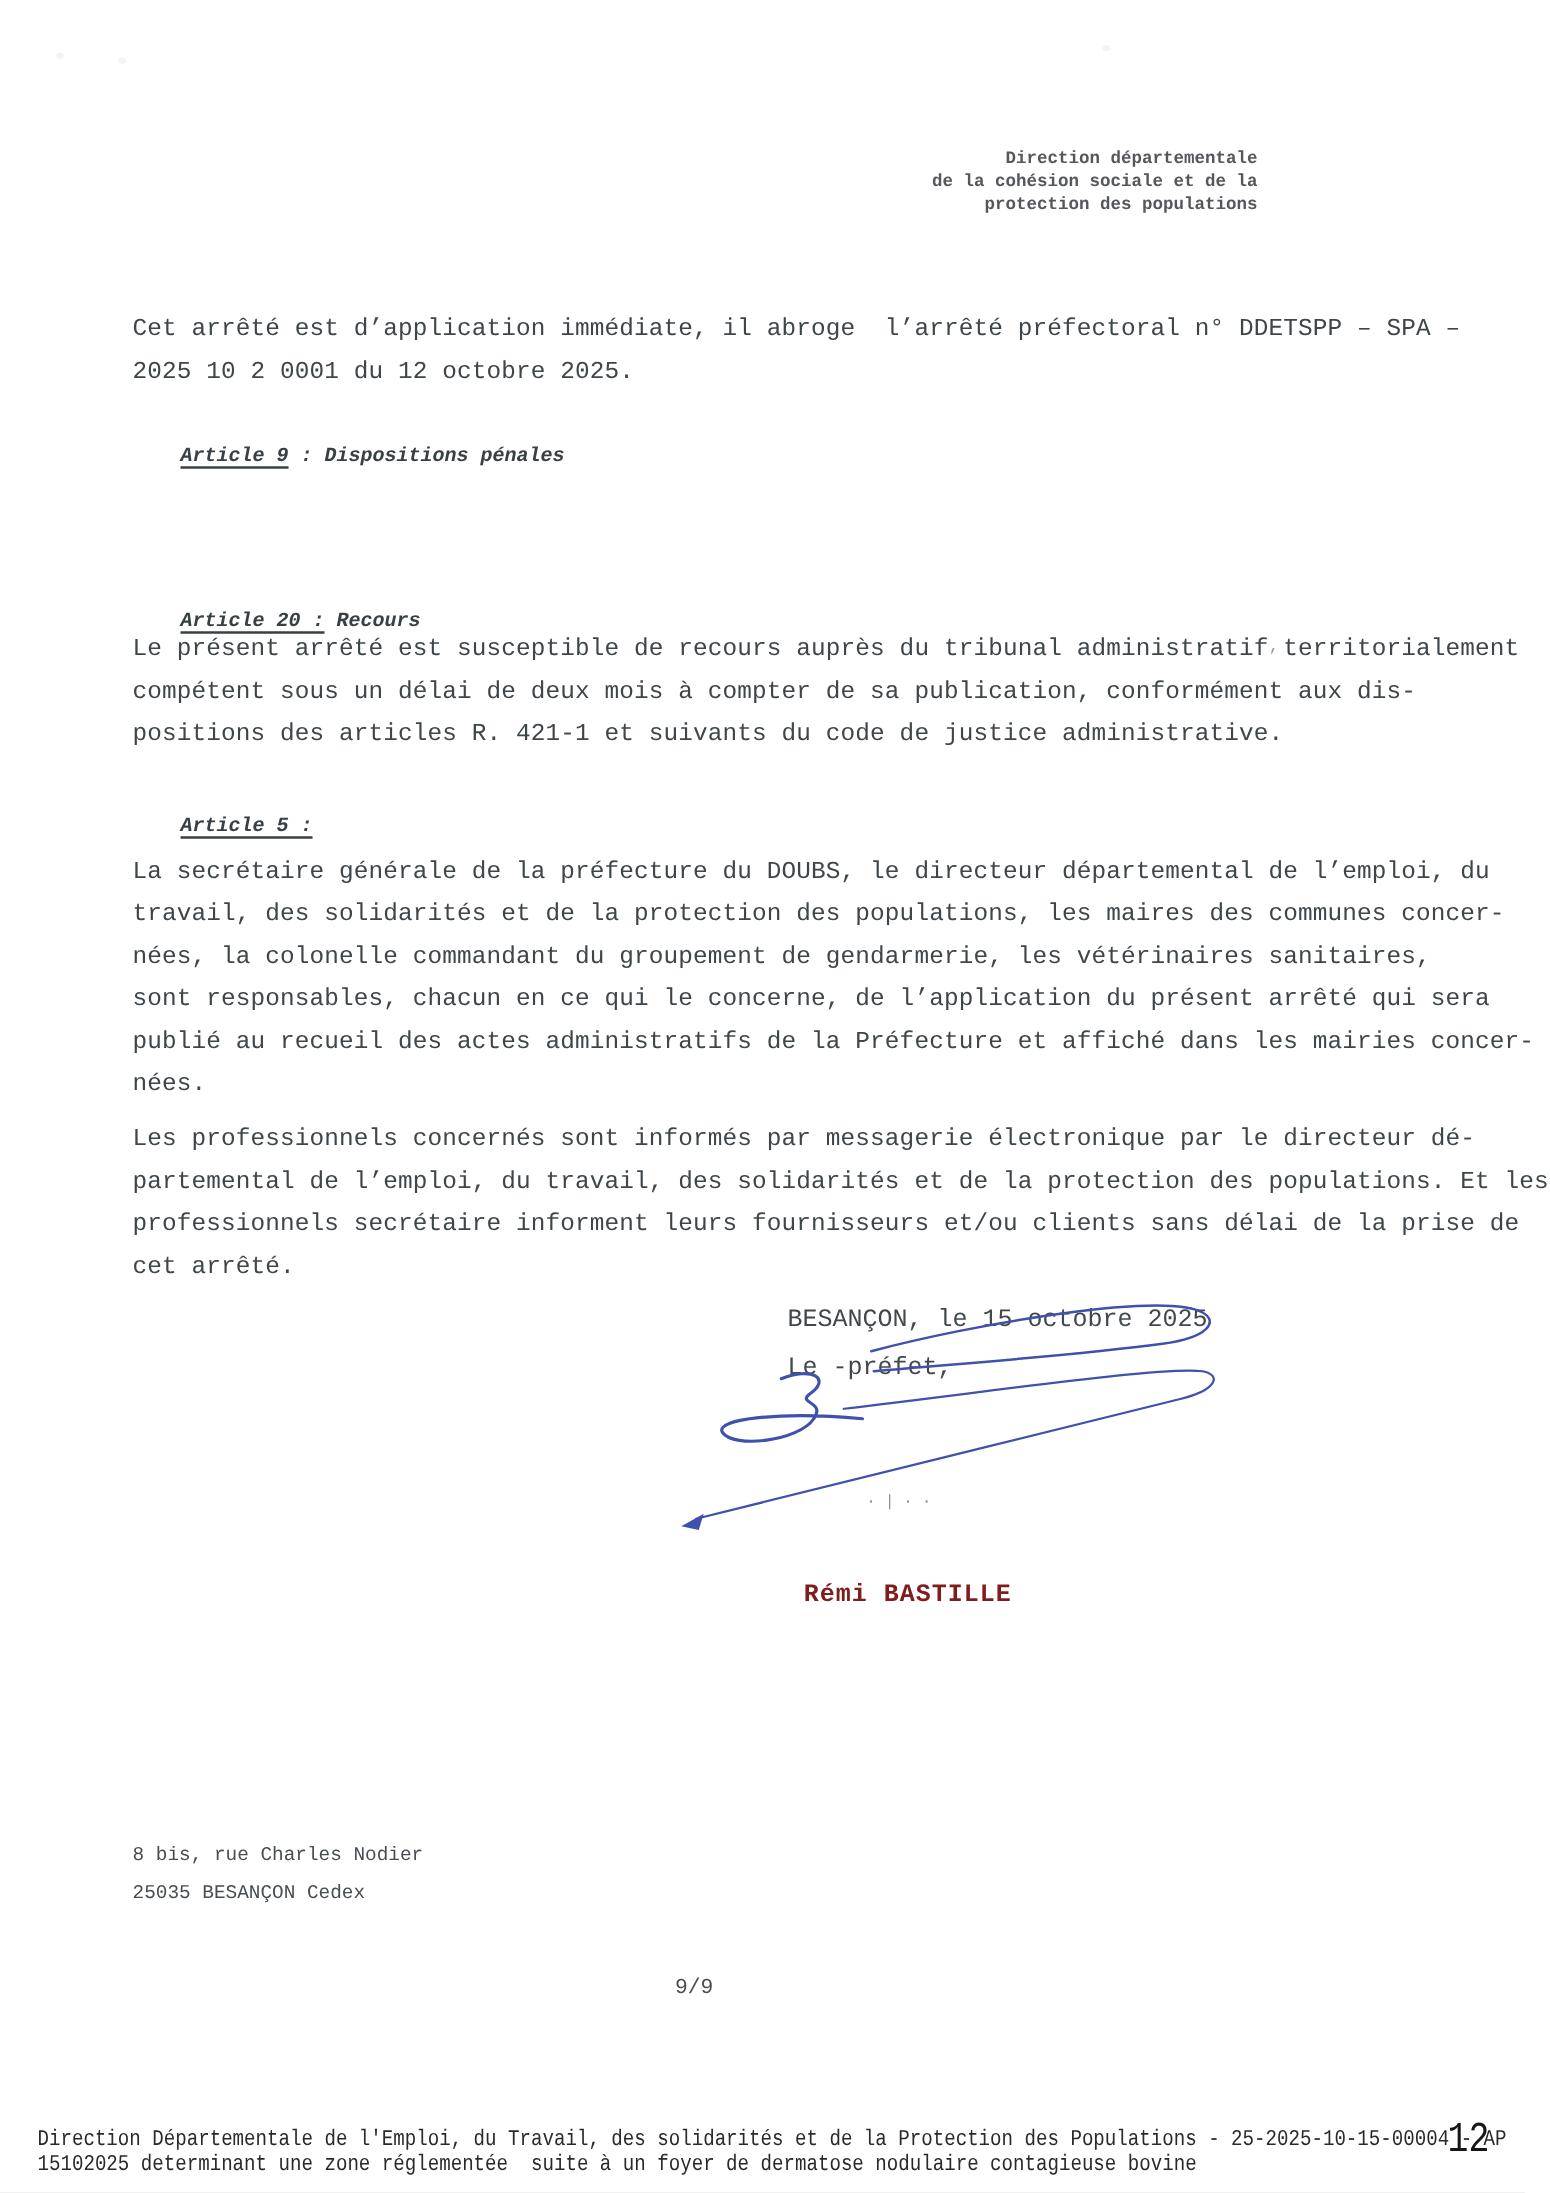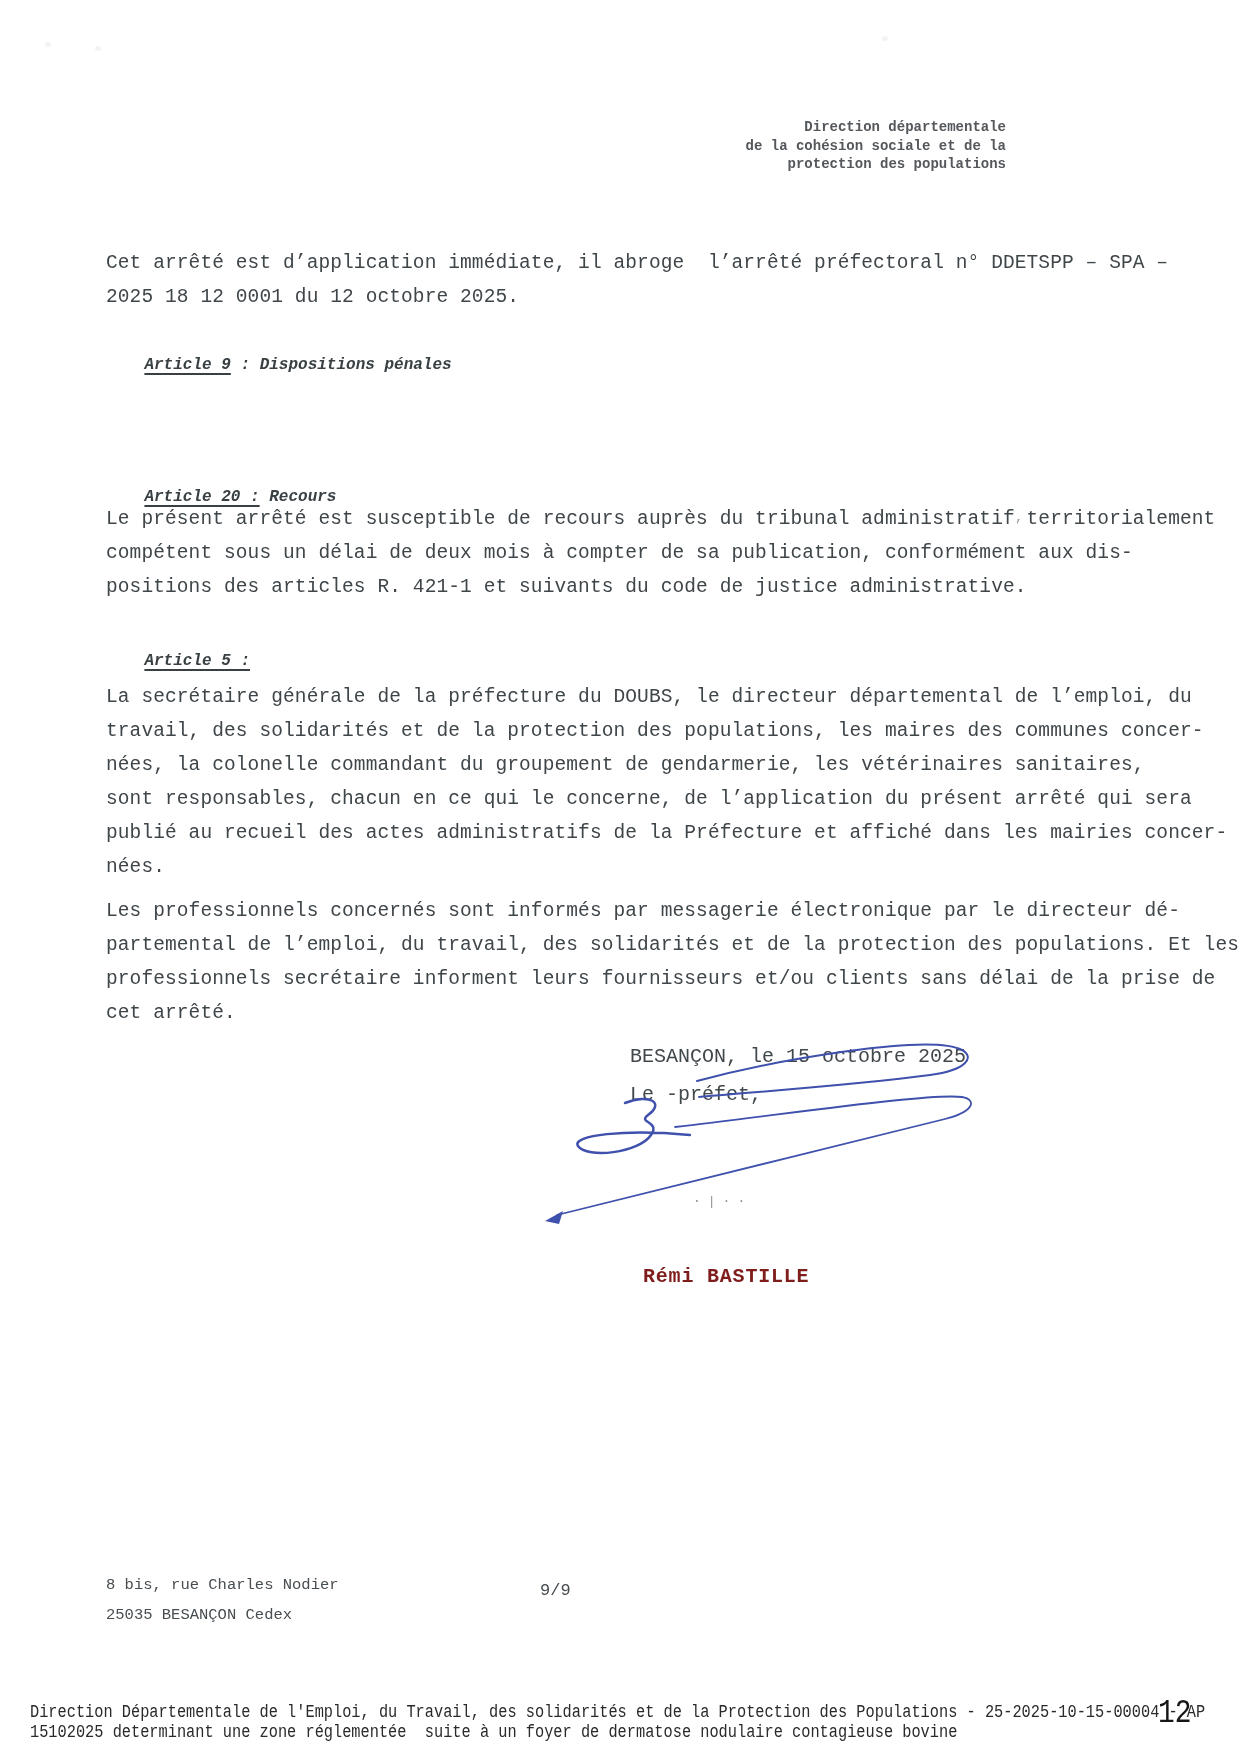--- a/index.html
+++ b/index.html
@@ -55,21 +55,21 @@
   .sig-name{
     left:643px; top:1241px;
     font-size:20px; letter-spacing:0.8px;
     color:#7f1d1d; font-weight:bold;margin-top:24px;
   }
   .pencil-marks{
     left:693px; top:1194px;
     font-size:13px; color:#8d8f91; letter-spacing:7px;
   }
   .footer-address{
-    left:106px; top:1570px;
+    left:106px; top:1469px;
     font-size:15.5px; line-height:30px;
     color:#474d51;
     white-space:pre;
   }
   .page-indicator{
     left:540px; top:1581px;
     font-size:17px; color:#474d51;
   }
   .bottom-bar{
     left:30px; top:1702px;
@@ -96,21 +96,21 @@
 
   <div class="abs speck" style="left:45px;top:42px;"></div>
   <div class="abs speck" style="left:95px;top:46px;"></div>
   <div class="abs speck" style="left:882px;top:36px;"></div>
 
   <div class="abs org-header">Direction départementale
 de la cohésion sociale et de la
 protection des populations</div>
 
   <div class="abs para intro">Cet arrêté est d’application immédiate, il abroge  l’arrêté préfectoral n° DDETSPP – SPA –
-2025 18 12 0001 du 12 octobre 2025.</div>
+2025 10 2 0001 du 12 octobre 2025.</div>
 
   <div class="abs art-heading a9-head">
     <span class="art-label">Article 9</span><span> : Dispositions pénales</span>
   </div>
 
   <div class="abs art-heading a10-head">
     <span class="art-label">Article 20 :</span><span> Recours</span>
   </div>
   <div class="abs para a10-body">Le présent arrêté est susceptible de recours auprès du tribunal administratif territorialement
 compétent sous un délai de deux mois à compter de sa publication, conformément aux dis-

